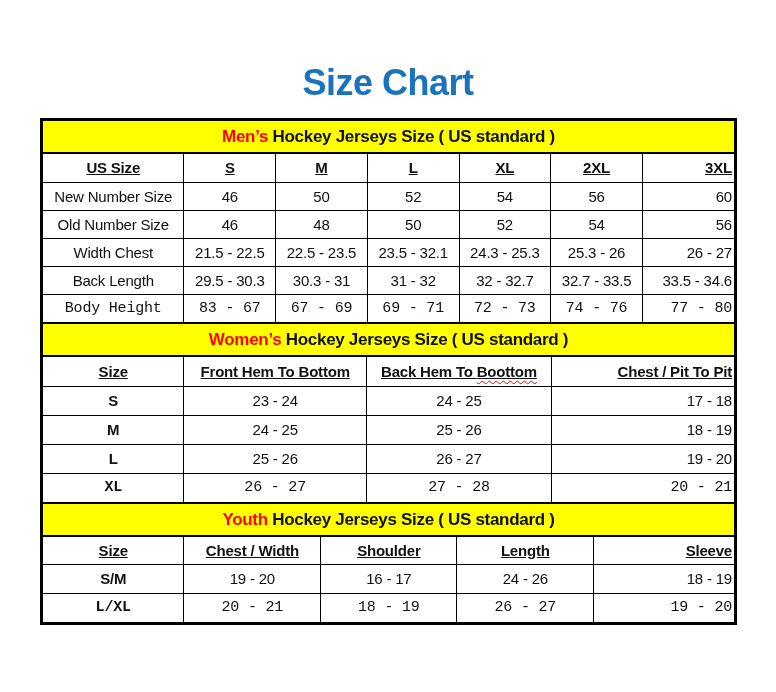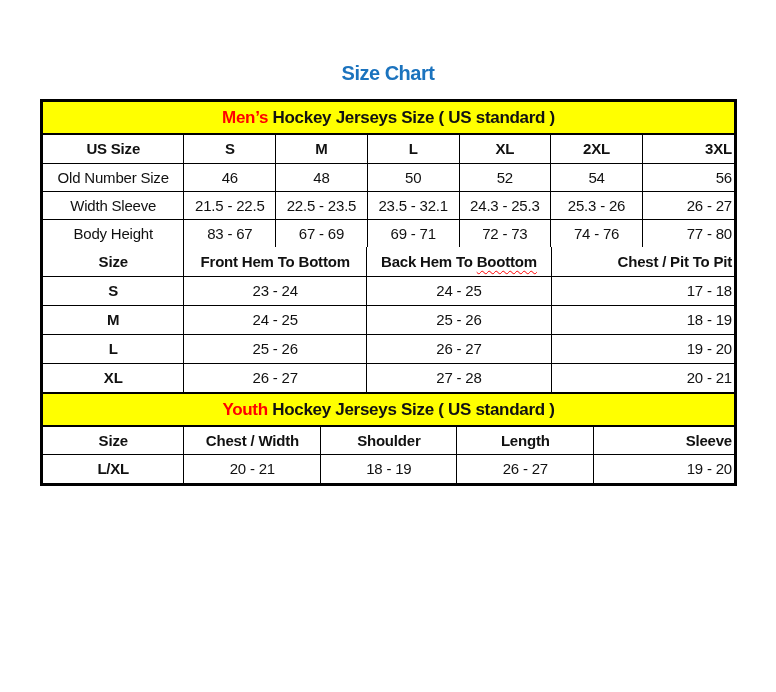--- a/index.html
+++ b/index.html
@@ -6,21 +6,21 @@
     margin: 0; padding: 0;
     background: #ffffff;
     width: 776px; height: 692px;
     overflow: hidden;
     font-family: "Liberation Sans", "DejaVu Sans", sans-serif;
     color: var(--text_black, #111);
   }
   .page-title {
     margin-top: 62px;
     text-align: center;
-    font-size: 20px;
+    font-size: 36px;
     font-weight: bold;
     letter-spacing: -0.5px;
     color: var(--title_blue, #1B73BE);
   }
   .chart-wrap {
     margin: 14px 39px 0 40px;
     border: 3px solid var(--border_black, #000);
   }
   .band {
     background: var(--band_yellow, #FFFF00);
@@ -43,24 +43,24 @@
   th, td {
     border: 1.5px solid var(--border_black, #000);
     text-align: center;
     vertical-align: middle;
     font-size: 15px;
     letter-spacing: -0.2px;
     padding: 0 2px;
     overflow: hidden;
     white-space: nowrap;
   }
-  th { font-weight: bold; border-top: none; }
+  th { font-weight: bold; border-top: none; text-decoration: underline; }
   th:first-child, td:first-child { border-left: none; }
   th:last-child, td:last-child { border-right: none; text-align: right; }
-  tbody tr:last-child td { border-bottom: none; }
+  tbody tr:last-child td { border-bottom: none; font-family: Liberation Mono, monospace; }
   thead tr { height: 28px; }
   #table-mens tbody tr { height: 28px; }
   #table-womens thead tr, #table-womens tbody tr { height: 29px; }
   #table-youth thead tr { height: 27px; }
   #table-youth tbody tr { height: 29px; }
   .first-col-bold tbody td:first-child { font-weight: bold; }
   .sq {
     text-decoration: underline;
     text-decoration-style: wavy;
     text-decoration-color: var(--accent_red, #FF0000);
@@ -94,51 +94,70 @@
             <th>S</th>
             <th>M</th>
             <th>L</th>
             <th>XL</th>
             <th>2XL</th>
             <th>3XL</th>
           </tr>
         </thead>
       <tbody>
           <tr>
+            <td>New Number Size</td>
+            <td>46</td>
+            <td>50</td>
+            <td>52</td>
+            <td>54</td>
+            <td>56</td>
+            <td>60</td>
+          </tr>
+          <tr>
             <td>Old Number Size</td>
             <td>46</td>
             <td>48</td>
             <td>50</td>
             <td>52</td>
             <td>54</td>
             <td>56</td>
           </tr>
           <tr>
-            <td>Width Sleeve</td>
+            <td>Width Chest</td>
             <td>21.5 - 22.5</td>
             <td>22.5 - 23.5</td>
             <td>23.5 - 32.1</td>
             <td>24.3 - 25.3</td>
             <td>25.3 - 26</td>
             <td>26 - 27</td>
+          </tr>
+          <tr>
+            <td>Back Length</td>
+            <td>29.5 - 30.3</td>
+            <td>30.3 - 31</td>
+            <td>31 - 32</td>
+            <td>32 - 32.7</td>
+            <td>32.7 - 33.5</td>
+            <td>33.5 - 34.6</td>
           </tr>
           <tr>
             <td>Body Height</td>
             <td>83 - 67</td>
             <td>67 - 69</td>
             <td>69 - 71</td>
             <td>72 - 73</td>
             <td>74 - 76</td>
             <td>77 - 80</td>
           </tr>
         </tbody>
     </table>
   </div>
 
   <div class="section">
+    <div class="band"><span class="band-red">Women’s</span><span> Hockey Jerseys Size ( US standard )</span></div>
     <table id="table-womens" class="first-col-bold">
       <colgroup>
         <col style="width:20.4%">
           <col style="width:26.4%">
           <col style="width:26.8%">
           <col style="width:26.4%">
       </colgroup>
       <thead>
           <tr>
             <th>Size</th>
@@ -190,20 +209,27 @@
           <tr>
             <th>Size</th>
             <th>Chest / Width</th>
             <th>Shoulder</th>
             <th>Length</th>
             <th>Sleeve</th>
           </tr>
         </thead>
       <tbody>
           <tr>
+            <td>S/M</td>
+            <td>19 - 20</td>
+            <td>16 - 17</td>
+            <td>24 - 26</td>
+            <td>18 - 19</td>
+          </tr>
+          <tr>
             <td>L/XL</td>
             <td>20 - 21</td>
             <td>18 - 19</td>
             <td>26 - 27</td>
             <td>19 - 20</td>
           </tr>
         </tbody>
     </table>
   </div>
 

